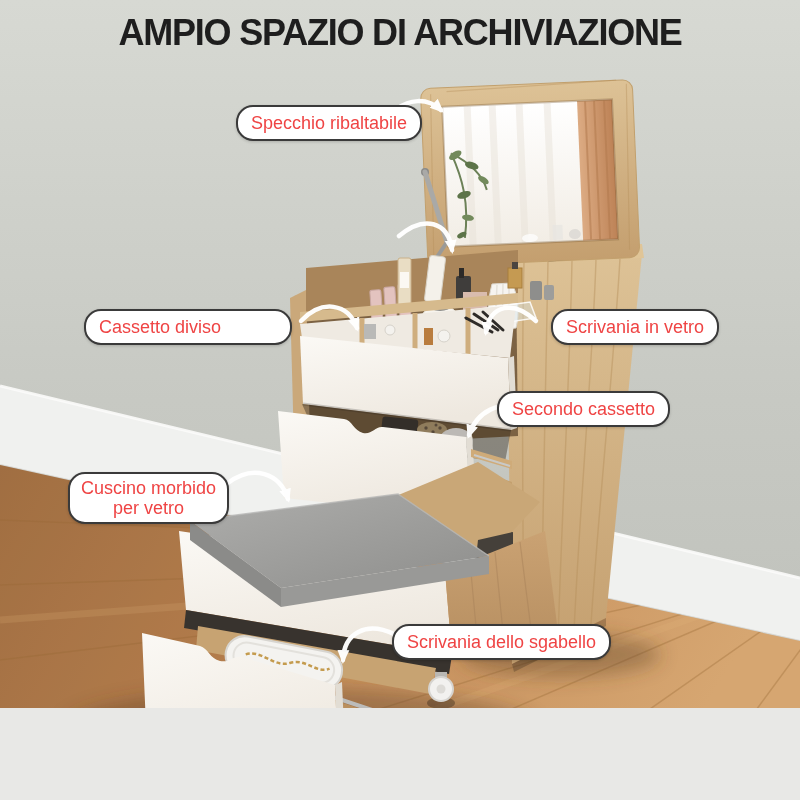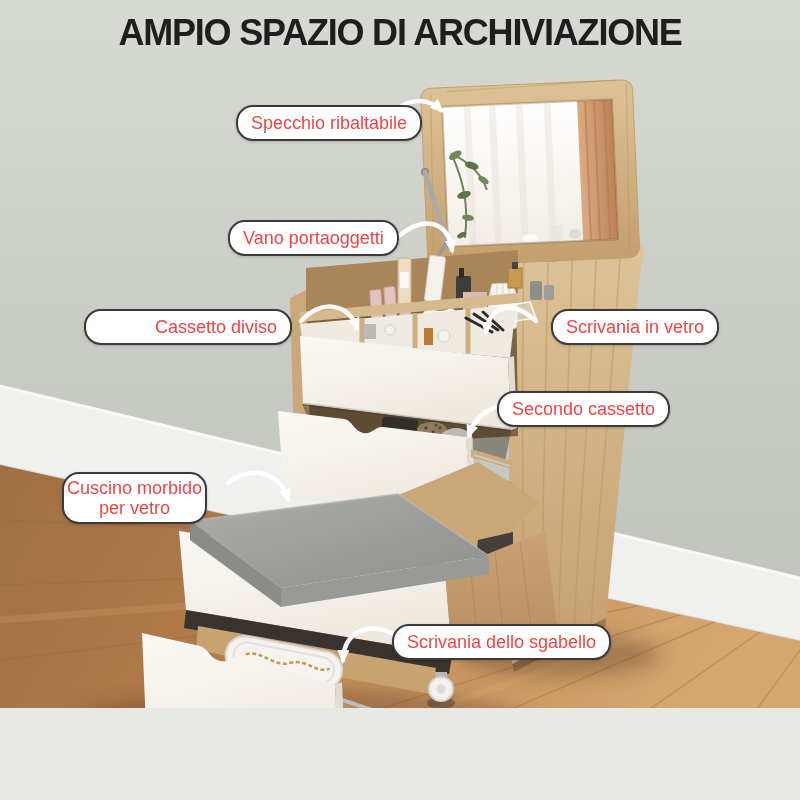--- a/index.html
+++ b/index.html
@@ -19,24 +19,24 @@
     border:2.5px solid var(--label-border,#3a3a3a);
     border-radius:17px;
     padding:6px 13px;
     font-size:18px;line-height:1.12;color:#ef4444;
     white-space:nowrap;
     box-shadow:0 1px 3px rgba(0,0,0,.18);
   }
   .callout.center{text-align:center;}
   #c-specchio{left:236px;top:105px;}
   #c-vano{left:228px;top:220px;}
-  #c-diviso{left:84px;top:309px;min-width:178px;text-align:right;}
+  #c-diviso{left:84px;top:309px;min-width:178px;text-align:left;}
   #c-scrivania{left:536px;top:309px;margin-left:15px;}
   #c-secondo{left:497px;top:391px;}
-  #c-cuscino{left:62px;top:472px;padding:4px 3px;}
+  #c-cuscino{left:68px;top:472px;padding:4px 11px;}
   #c-sgabello{left:392px;top:624px;}
 </style>
 </head>
 <body>
 
 <div class="stage">
 
   <svg class="scene" viewBox="0 0 800 800" aria-hidden="true">
     <defs>
       <linearGradient id="gWall" x1="0" y1="0" x2="0" y2="1">
@@ -304,21 +304,20 @@
       <path d="M536,321 C514,300 490,304 486,332" marker-end="url(#ah)"></path>
       <path d="M523,409 C500,400 477,411 469,435" marker-end="url(#ah)"></path>
       <path d="M228,483 C253,464 280,473 288,499" marker-end="url(#ah)"></path>
       <path d="M394,634 C366,621 344,633 343,660" marker-end="url(#ah)"></path>
     </g>
   </svg>
 
   <h1 class="title">AMPIO SPAZIO DI ARCHIVIAZIONE</h1>
 
   <div class="callout" id="c-specchio">Specchio ribaltabile</div>
-  <div class="callout" id="c-vano">Vano portaoggetti</div>
   <div class="callout" id="c-diviso">Cassetto diviso</div>
   <div class="callout" id="c-scrivania">Scrivania in vetro</div>
   <div class="callout" id="c-secondo">Secondo cassetto</div>
   <div class="callout center" id="c-cuscino">
     <span>Cuscino morbido</span><br>
     <span>per vetro</span>
   </div>
   <div class="callout" id="c-sgabello">Scrivania dello sgabello</div>
 
 </div>

